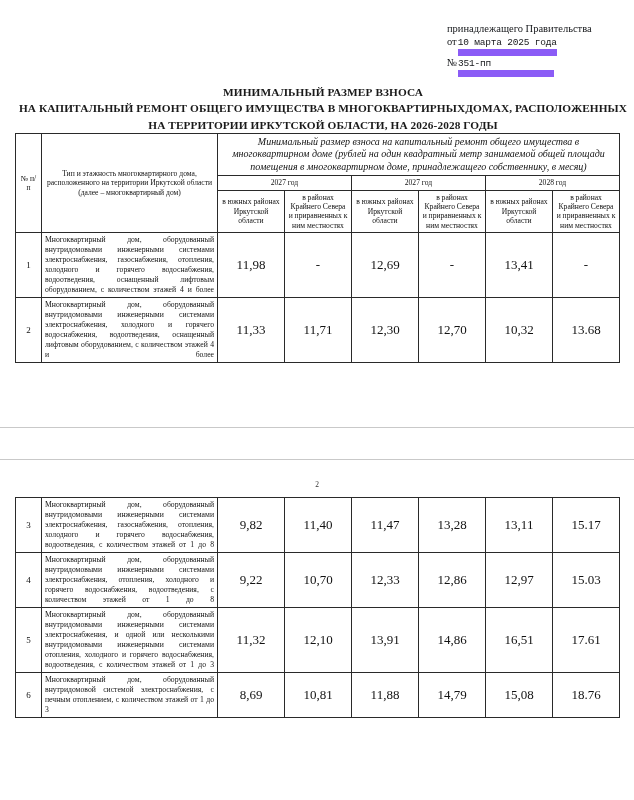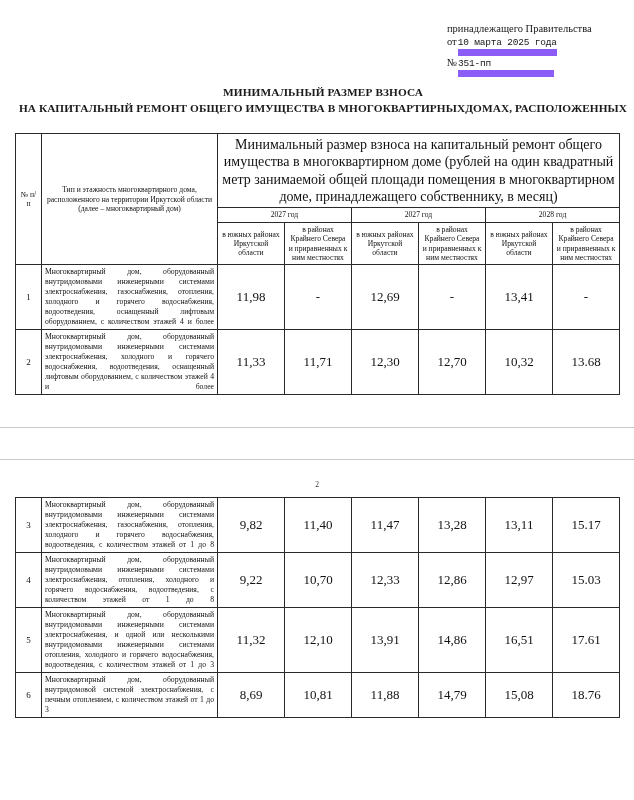--- a/index.html
+++ b/index.html
@@ -95,21 +95,22 @@
     left: 15px;
     width: 604px;
   }
   .hdr {
     text-align: center;
     font-size: 7.6px;
     line-height: 1.24;
     font-weight: normal;
   }
   .hdr-big {
-    font-size: 14px;
+    font-size: 10px;
+    font-style: italic;
   }
   .cell-num {
     text-align: center;
     font-size: 9px;
   }
   .cell-desc {
     text-align: justify;
     text-align-last: justify;
     font-size: 7.7px;
     line-height: 1.3;
@@ -154,20 +155,21 @@
     </div>
     <div class="approve-row">
       <span>№</span>
       <span class="approve-typed underline-soft">351-пп</span>
     </div>
   </div>
 
   <div class="doc-title">
     <div>МИНИМАЛЬНЫЙ РАЗМЕР ВЗНОСА</div>
     <div>НА КАПИТАЛЬНЫЙ РЕМОНТ ОБЩЕГО ИМУЩЕСТВА В МНОГОКВАРТИРНЫХДОМАХ, РАСПОЛОЖЕННЫХ</div>
+    <div>НА ТЕРРИТОРИИ ИРКУТСКОЙ ОБЛАСТИ, НА 2026-2028 ГОДЫ</div>
   </div>
 
   <table class="main t1">
     <colgroup>
       <col class="col-n">
         <col class="col-d">
       <col class="col-v">
         <col class="col-v">
         <col class="col-v">
         <col class="col-v">

